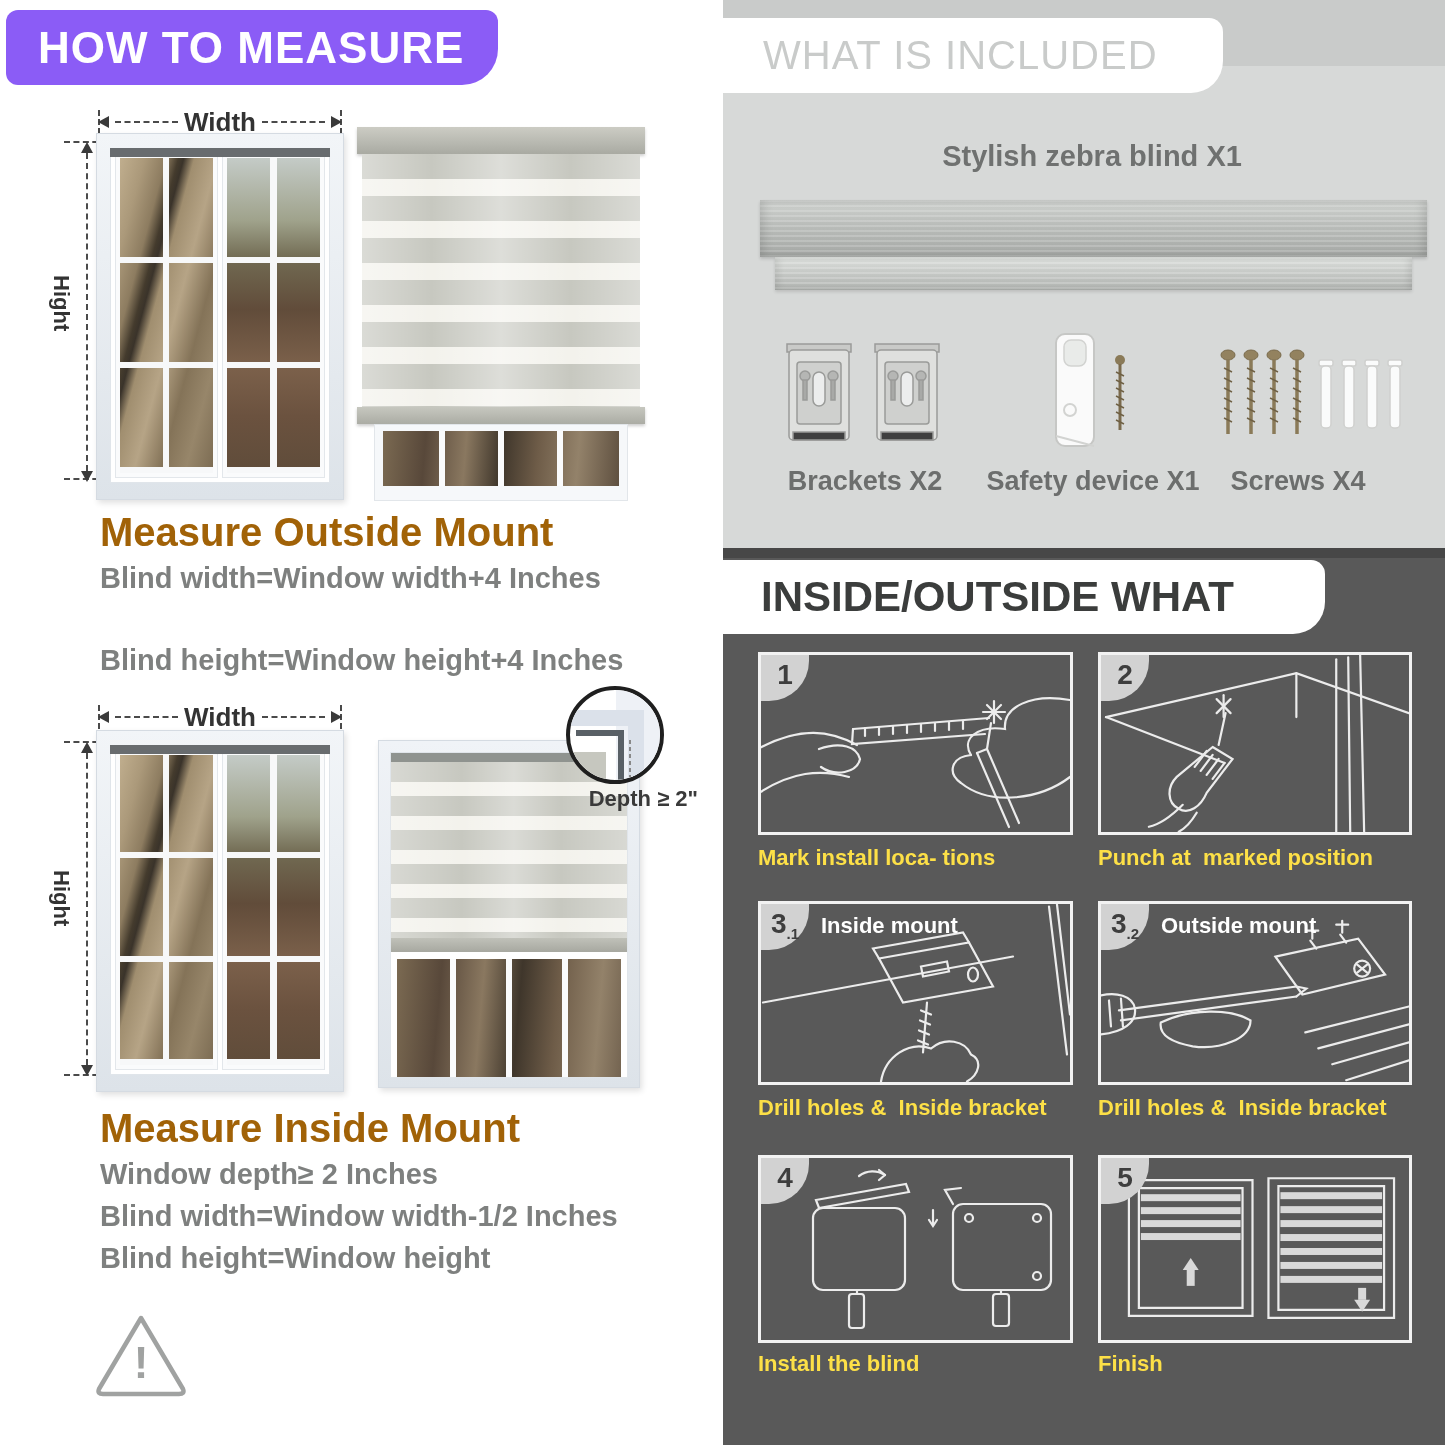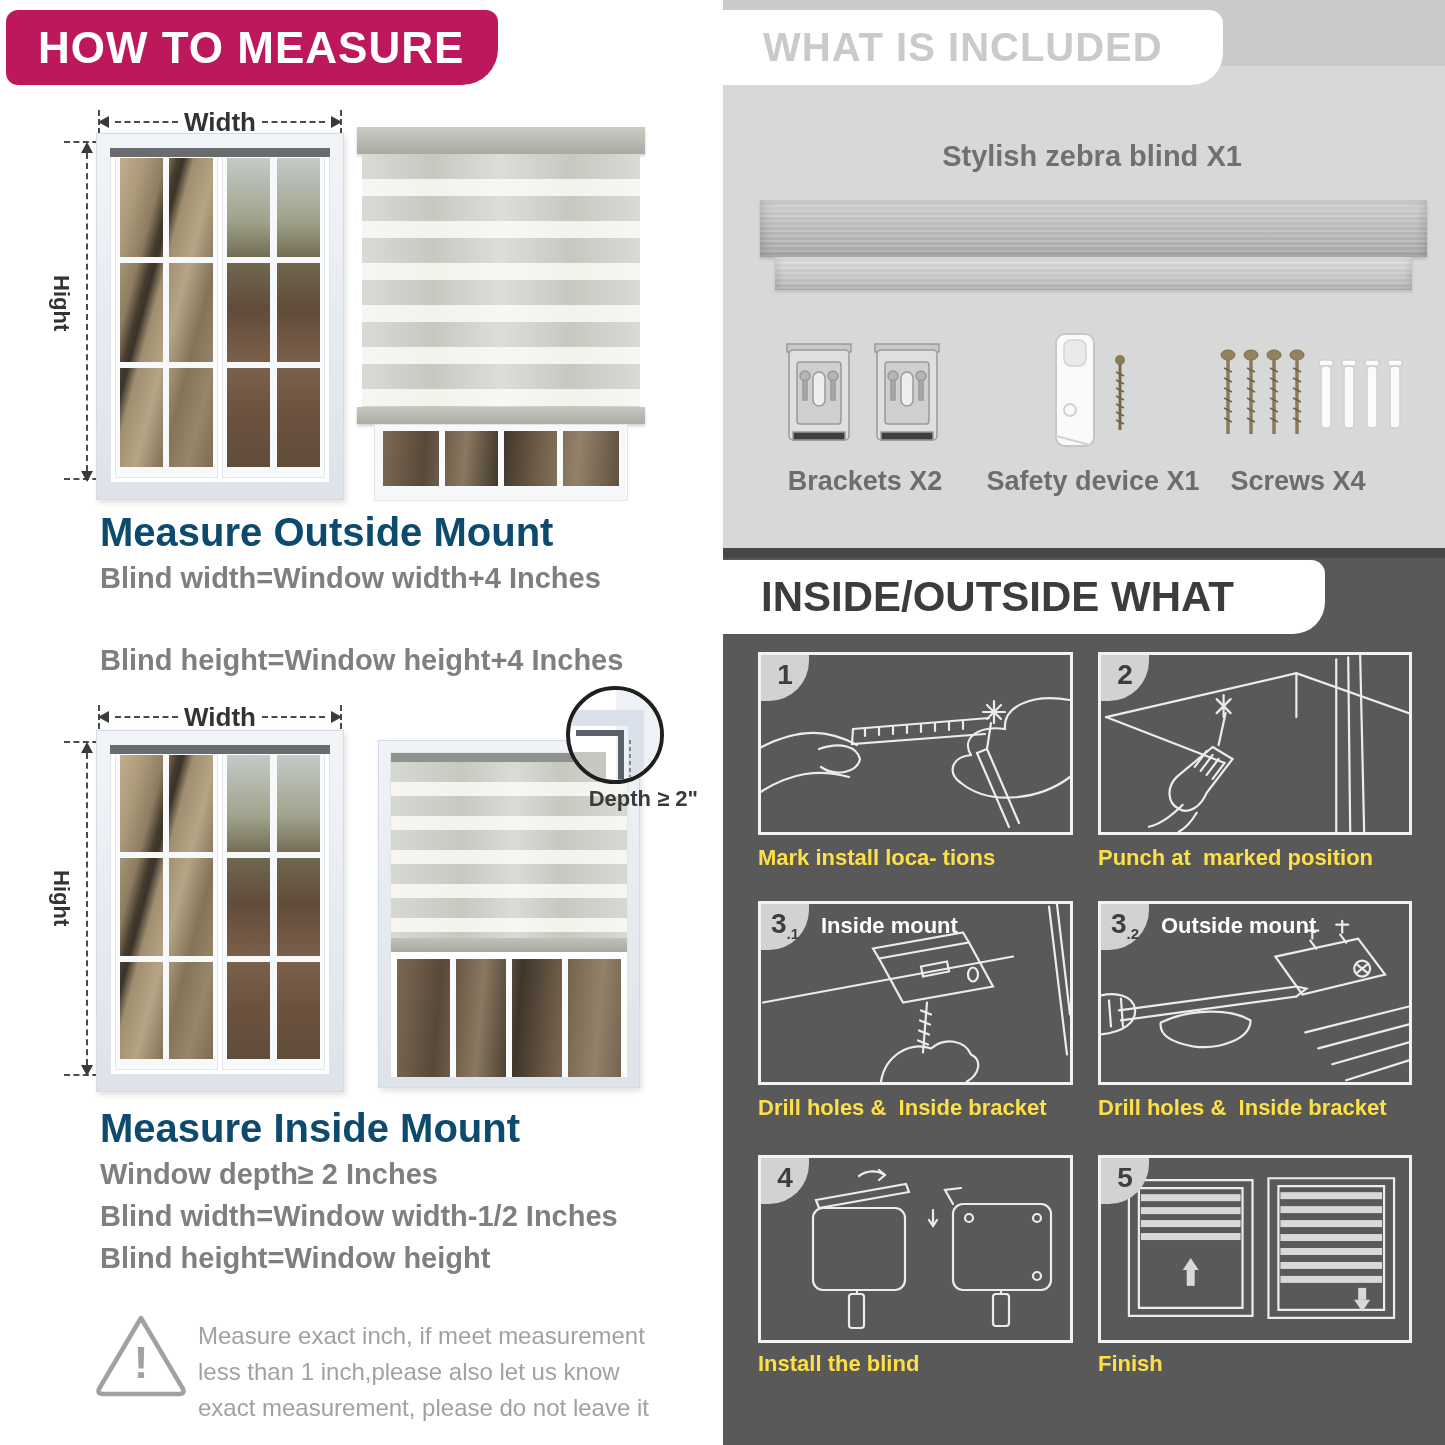--- a/index.html
+++ b/index.html
@@ -1,21 +1,21 @@
 <!DOCTYPE html>
 <html><head>
 <meta charset="utf-8">
 <style>
   html,body{margin:0;padding:0;background:#ffffff;}
   .page{position:relative;width:1445px;height:1445px;background:#ffffff;overflow:hidden;
         font-family:"Liberation Sans",sans-serif;}
   .abs{position:absolute;}
 
   
-  .banner-left{left:6px;top:10px;width:492px;height:75px;background:#be185d;
+  .banner-left{left:6px;top:10px;width:492px;height:75px;background:#8b5cf6;
     border-radius:12px 12px 36px 12px;color:#ffffff;font-size:44px;font-weight:bold;
     line-height:75px;padding-left:32px;letter-spacing:1px;box-sizing:border-box;}
 
   
   .win{box-sizing:border-box;}
   .win-a{left:96px;top:133px;width:248px;height:367px;}
   .win-b{left:96px;top:730px;width:248px;height:362px;}
   .win-casing{position:absolute;inset:0;background:linear-gradient(180deg,#f2f5f8,#dde3e9);
     border:1px solid #d5dbe2;box-shadow:2px 3px 6px rgba(0,0,0,.12);}
   .win-roller{position:absolute;left:13px;right:13px;top:14px;height:9px;background:#686c6f;z-index:2;}
@@ -70,30 +70,30 @@
   .b2-fabric{height:176px;background-image:
     linear-gradient(90deg, rgba(255,255,255,.3) 0%, rgba(255,255,255,0) 30%, rgba(255,255,255,.35) 52%, rgba(255,255,255,0) 72%, rgba(255,255,255,.3) 100%),
     repeating-linear-gradient(180deg,#c7c8c0 0 20px,#f3f2ec 20px 34px);}
   .b2-rail{height:14px;background:linear-gradient(180deg,#c0c1b9,#a7a8a0);}
   .b2-panes{position:absolute;left:6px;right:6px;top:206px;bottom:12px;}
 
   .depth-circle{left:566px;top:686px;width:98px;height:98px;border:4px solid #1f1f1f;border-radius:50%;
     background:#ffffff;overflow:hidden;z-index:5;box-sizing:border-box;}
   .depth-label{left:540px;top:786px;width:158px;text-align:right;font-size:22px;font-weight:bold;color:#3a3a3a;}
 
-  .sec-title{font-size:40px;font-weight:bold;color:#0c4a6e;}
+  .sec-title{font-size:40px;font-weight:bold;color:#a16207;}
   .sec-line{font-size:29px;font-weight:bold;color:#7e807f;}
 
   .warn-text{left:198px;top:1318px;width:475px;font-size:24px;color:#a0a2a1;line-height:1.5;}
 
   
   .right-top{left:723px;top:0;width:722px;height:548px;background:#c9cbca;}
   .rt-inner{position:absolute;left:0;top:66px;width:722px;height:482px;background:#d7d9d8;}
-  .rt-header{position:absolute;left:0;top:10px;width:500px;height:75px;background:#ffffff;
-    border-radius:0 14px 32px 0;color:#c9cbca;font-size:40px;font-weight:bold;line-height:75px;
+  .rt-header{position:absolute;left:0;top:18px;width:500px;height:75px;background:#ffffff;
+    border-radius:0 14px 32px 0;color:#c9cbca;font-size:40px;font-weight:normal;line-height:75px;
     padding-left:40px;letter-spacing:1px;box-sizing:border-box;z-index:2;}
   .rt-blind-label{position:absolute;left:16px;top:140px;width:706px;text-align:center;
     font-size:29px;font-weight:bold;color:#6f7170;}
   .zbar-main{position:absolute;left:37px;top:200px;width:667px;height:57px;
     background-image:repeating-linear-gradient(180deg, rgba(255,255,255,.18) 0 2px, rgba(0,0,0,0) 2px 5px),
       linear-gradient(180deg,#cfd2cf 0%,#b9bcb9 45%,#a5a8a5 100%);
     box-shadow:inset 5px 0 8px rgba(0,0,0,.1), inset -5px 0 8px rgba(0,0,0,.1), 0 2px 3px rgba(0,0,0,.15);}
   .zbar-rail{position:absolute;left:52px;top:257px;width:637px;height:33px;
     background-image:repeating-linear-gradient(180deg, rgba(255,255,255,.2) 0 2px, rgba(0,0,0,0) 2px 5px),
       linear-gradient(180deg,#dcdfdc 0%,#c0c3c0 60%,#b0b3b0 100%);
@@ -222,21 +222,20 @@
 
   <div class="abs sec-title" style="left:100px;top:1106px;">Measure Inside Mount</div>
   <div class="abs sec-line" style="left:100px;top:1158px;text-align:right;">Window depth≥ 2 Inches</div>
   <div class="abs sec-line" style="left:100px;top:1200px;">Blind width=Window width-1/2 Inches</div>
   <div class="abs sec-line" style="left:100px;top:1242px;">Blind height=Window height</div>
 
   <svg class="abs" style="left:95px;top:1312px;" width="92" height="86" viewBox="0 0 92 86">
     <path d="M46 6 L88 77 Q90 82 84 82 L8 82 Q2 82 4 77 Z" fill="none" stroke="#a0a2a1" stroke-width="4.5" stroke-linejoin="round"></path>
     <text x="46" y="66" text-anchor="middle" font-family="Liberation Sans, sans-serif" font-size="44" font-weight="bold" fill="#a0a2a1">!</text>
   </svg>
-  <div class="abs warn-text">Measure exact inch, if meet measurement less than 1 inch,please also let us know exact measurement, please do not leave it</div>
 
   <div class="abs right-top">
     <div class="rt-inner"></div>
     <div class="rt-header">
       <span>WHAT IS INCLUDED</span>
     </div>
     <div class="rt-blind-label">Stylish zebra blind X1</div>
 
     <div class="zbar-main"></div>
     <div class="zbar-rail"></div>

